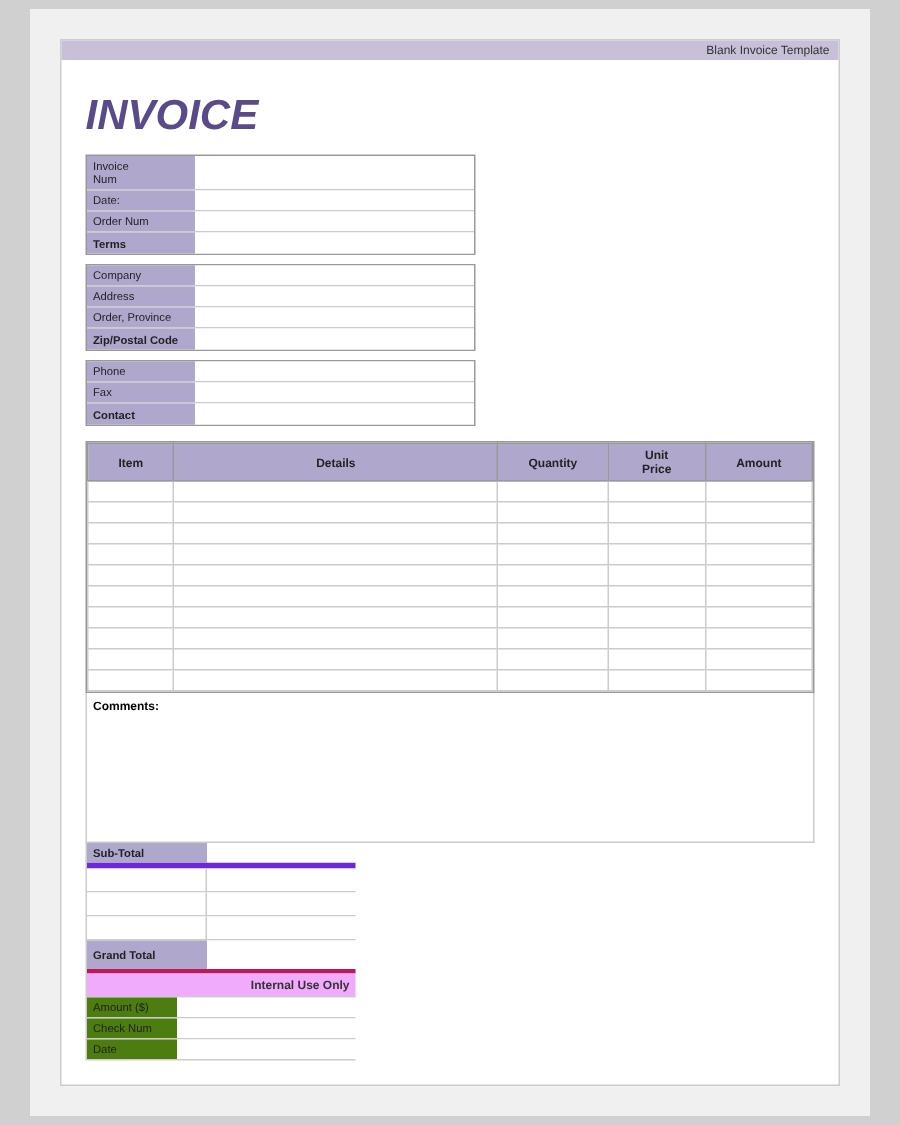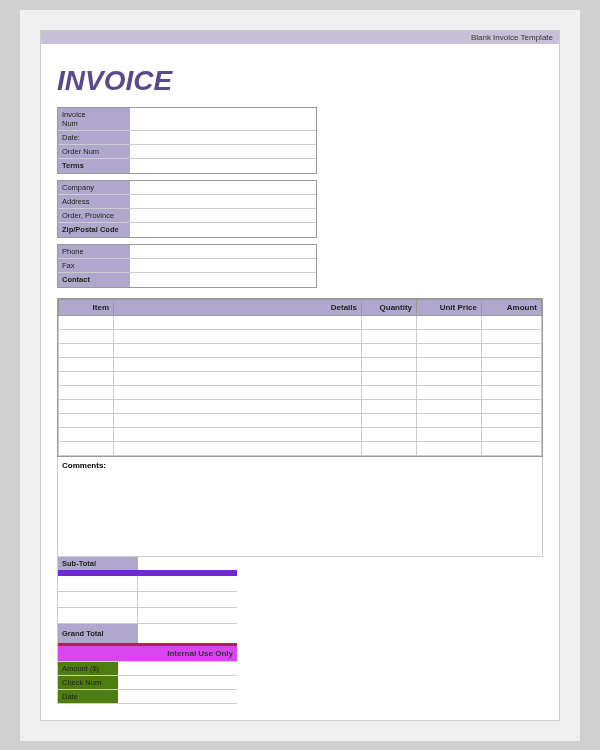--- a/index.html
+++ b/index.html
@@ -92,23 +92,23 @@
     .invoice-table {
       width: 100%;
       border-collapse: collapse;
       margin-bottom: 0;
     }
     .invoice-table th {
       background: #b0a8cc;
       color: #222;
       font-size: 8px;
       font-weight: bold;
-      padding: 3px 4px;
+      padding: 3px 20px;
       border: 1px solid #999;
-      text-align: right;
+      text-align: center;
     }
     .invoice-table td {
       border: 1px solid #ccc;
       min-height: 14px;
       height: 14px;
       padding: 2px 3px;
       font-size: 7.5px;
     }
     .col-item { width: 55px; }
     .col-details { width: auto; }
@@ -130,21 +130,21 @@
       font-weight: bold;
       min-height: 100px;
       vertical-align: top;
     }
     .totals-area {
       width: 180px;
       border-left: 1px solid #ccc;
     }
     .totals-row {
       display: flex;
-      border-bottom: 6px solid #6d28d9;
+      border-bottom: 4px solid #6d28d9;
       min-height: 16px;
       align-items: flex-end;
     }
     .totals-label {
       background: #b0a8cc;
       color: #222;
       font-size: 7.5px;
       padding: 2px 4px;
       width: 80px;
       display: flex;
@@ -164,21 +164,21 @@
     .totals-empty-left {
       width: 80px;
       background: white;
       border-right: 1px solid #ccc;
     }
     .totals-empty-right {
       flex: 1;
       background: white;
     }
     .internal-use-banner {
-      background: #d946ef;
+      background: #f0abfc;
       text-align: right;
       font-size: 8px;
       font-weight: bold;
       color: #333;
       padding: 3px 4px;
       border-bottom: 1px solid #ccc;
     }
     .grand-total-row {
       display: flex;
       border-bottom: 3px solid #be185d;

